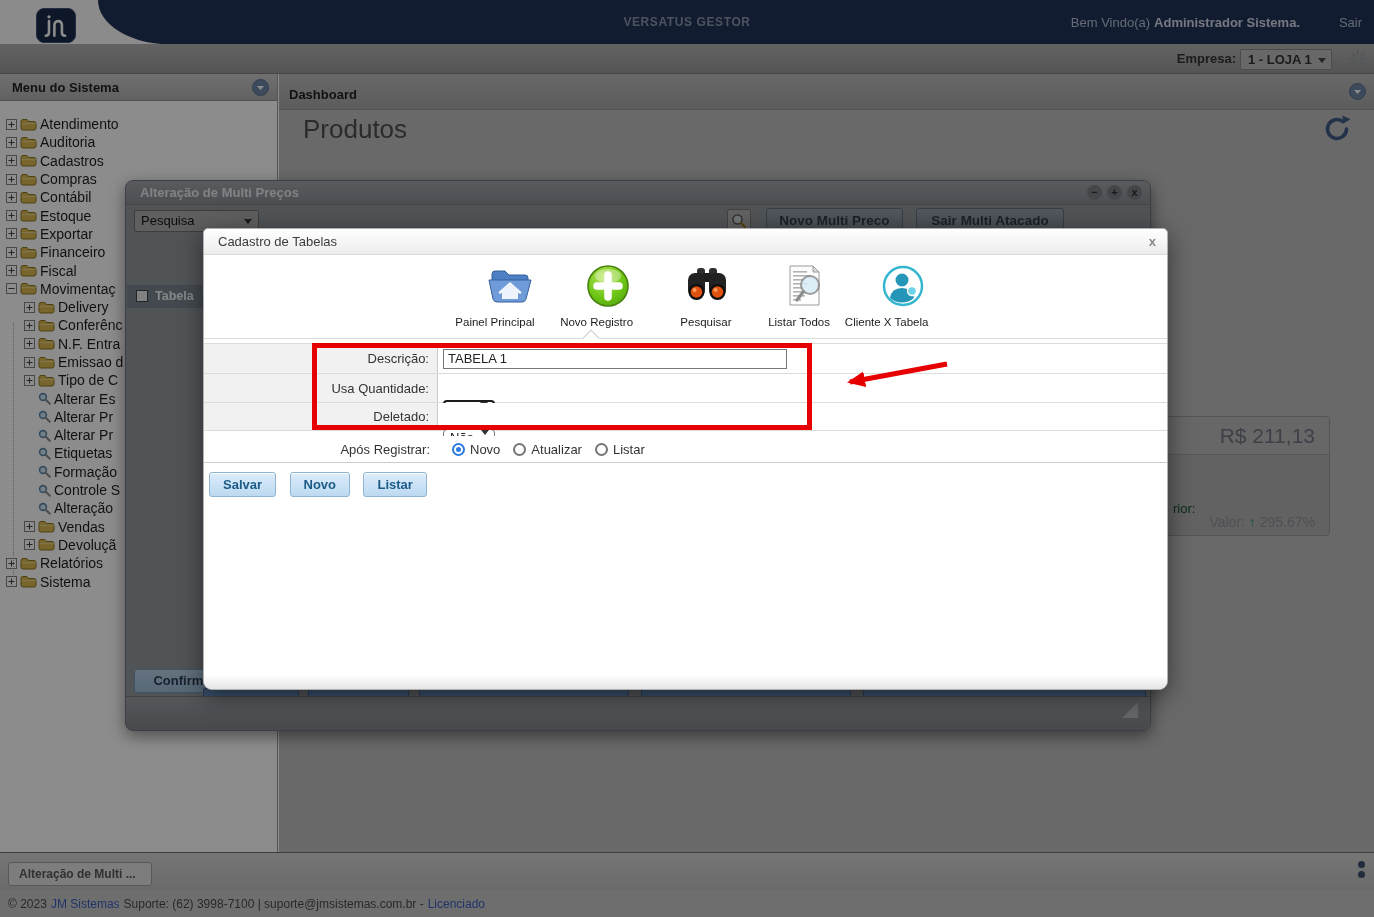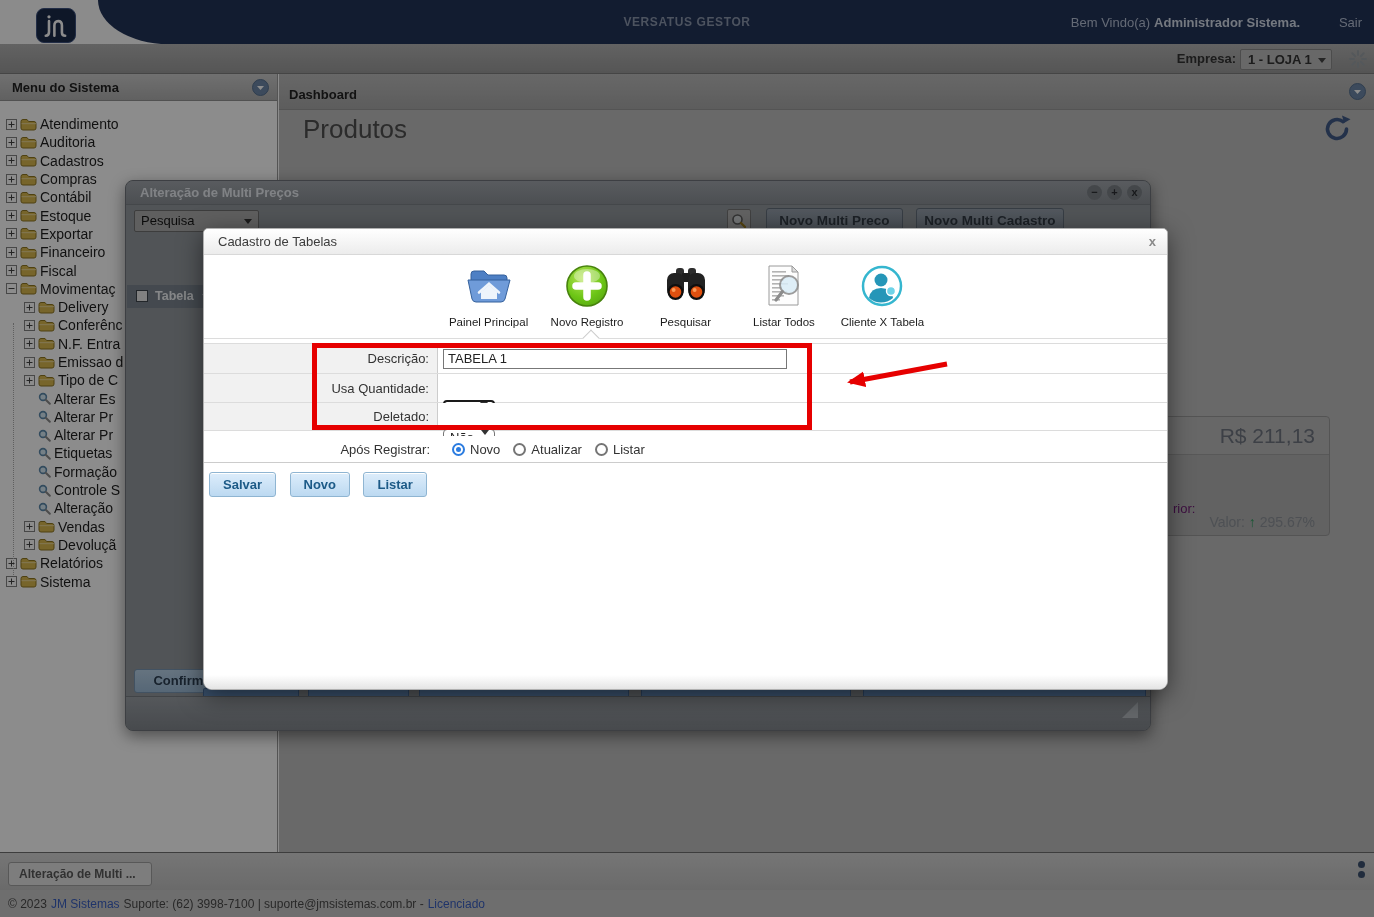--- a/index.html
+++ b/index.html
@@ -38,21 +38,21 @@
   .main-bg { position:absolute; left:279px; top:110px; right:0; bottom:65px; background:#bfbfbf; }
   .dashboard-bar { position:absolute; left:279px; top:74px; right:0; height:36px; background:linear-gradient(#bdbdbd,#a9a9a9); border-bottom:1px solid #999; }
   .breadcrumb { position:absolute; left:10px; top:13px; font-size:13px; font-weight:bold; color:#222; }
   .page-title { position:absolute; left:303px; top:114px; font-size:26px; color:#4f4f4f; }
   .refresh-btn { position:absolute; right:22px; top:114px; cursor:pointer; }
 
   
   .dash-card { position:absolute; left:1040px; top:416px; width:290px; height:120px; background:#b2b2b2; border:1px solid #9a9a9a; border-radius:4px; }
   .dash-card .card-top { height:38px; background:#bcbcbc; border-bottom:1px solid #a0a0a0; border-radius:4px 4px 0 0; text-align:right; }
   .dash-card .amount { font-size:21px; color:#6f7580; line-height:38px; padding-right:14px; }
-  .dash-card .partial { position:absolute; left:132px; top:84px; font-size:13px; color:#701a75; }
+  .dash-card .partial { position:absolute; left:132px; top:84px; font-size:13px; color:#14532d; }
   .dash-card .valor-line { position:absolute; right:14px; top:97px; font-size:14px; color:#8e939a; }
   .dash-card .valor-line .up { color:#2f9e5f; font-weight:bold; }
 
   
   .bg-window { position:absolute; left:125px; top:180px; width:1026px; height:551px; background:#94999e; border:1px solid #6f747a; border-radius:8px; box-shadow:0 5px 16px rgba(0,0,0,.45); z-index:10; }
   .w-title { height:24px; background:linear-gradient(#a2a7ad,#8b9096); border-radius:7px 7px 0 0; border-bottom:1px solid #7c8187; font-size:13px; font-weight:bold; color:#e9edf2; line-height:24px; padding-left:14px; cursor:move; }
   .w-controls { position:absolute; right:8px; top:4px; display:flex; gap:5px; }
   .w-controls .wc { width:15px; height:15px; border-radius:50%; background:#7d8288; color:#2c2f33; font-size:11px; font-weight:bold; line-height:14px; text-align:center; cursor:pointer; }
   .psel { position:absolute; left:8px; top:29px; width:125px; height:22px; background:#aeaeae; border:1px solid #6f6f6f; border-radius:2px; font-size:13px; color:#151515; line-height:20px; padding-left:6px; cursor:pointer; }
   .psel .caret { position:absolute; right:6px; top:8px; width:0; height:0; border-left:4px solid transparent; border-right:4px solid transparent; border-top:5px solid #333; }
@@ -73,21 +73,21 @@
 
   
   .overlay { position:absolute; inset:0; background:rgba(0,0,0,0.45); z-index:50; }
 
   
   .modal { position:absolute; left:203px; top:228px; width:965px; height:462px; background:#fff; border:1px solid #b0b0b0; border-radius:5px 5px 9px 9px; box-shadow:0 6px 24px rgba(0,0,0,.5); z-index:100; }
   .m-head { height:26px; background:linear-gradient(#ffffff,#ececec); border-bottom:1px solid #d8d8d8; border-radius:5px 5px 0 0; }
   .m-title { font-size:13px; color:#3c3c3c; line-height:26px; padding-left:14px; }
   .m-close { position:absolute; right:11px; top:5px; font-size:13px; font-weight:bold; color:#8a8a8a; cursor:pointer; }
   .toolbar { position:absolute; left:0; right:0; top:32px; text-align:center; }
-  .tb-item { display:inline-block; width:92px; margin:0 1px; vertical-align:top; cursor:pointer; }
+  .tb-item { display:inline-block; width:92px; margin:0 1px; vertical-align:top; cursor:pointer;text-align:right; }
   .tb-label { display:block; font-size:11.5px; color:#1c1c1c; margin-top:1px; }
   .tb-divider { position:absolute; left:0; right:0; top:109px; border-top:1px solid #dcdcdc; }
   .notch { position:absolute; left:381px; top:103px; width:12px; height:12px; background:#fff; border-left:1px solid #ccc; border-top:1px solid #ccc; transform:rotate(45deg); z-index:2; }
   .form-area { position:absolute; left:0; right:0; top:114px; border-top:1px solid #dcdcdc; }
   .form-row { display:flex; border-bottom:1px solid #dcdcdc; }
   .form-row .lbl { width:234px; background:#f1f1f1; border-right:1px solid #ccc; text-align:right; padding-right:8px; font-size:13px; color:#333; }
   .form-row .ctl { flex:1; background:#fff; display:flex; align-items:center; padding-left:5px; }
   .r1 { height:30px; } .r1 .lbl { line-height:30px; }
   .r2 { height:29px; } .r2 .lbl { line-height:29px; }
   .r3 { height:28px; } .r3 .lbl { line-height:28px; }
@@ -493,21 +493,21 @@
       <div class="wc">x</div>
     </div>
     <div class="psel"><span>Pesquisa</span><span class="caret"></span></div>
     <div class="magbtn">
       <svg width="16" height="16" viewBox="0 0 16 16">
         <circle cx="6.5" cy="6.5" r="4.5" fill="#cfd3d6" stroke="#5c5c5c" stroke-width="1.6"></circle>
         <line x1="10" y1="10" x2="14" y2="14" stroke="#9a7a1f" stroke-width="2.4" stroke-linecap="round"></line>
       </svg>
     </div>
     <div class="slate-btn btn-mp">Novo Multi Preco</div>
-    <div class="slate-btn btn-ma">Novo Multi Cadastro</div>
+    <div class="slate-btn btn-ma">Sair Multi Atacado</div>
     <div class="tabela-row">
       <div class="cb"></div>
       <div class="tl">Tabela</div>
       <div class="caret"></div>
     </div>
     <div class="confirma-btn">Confirma</div>
     <div class="bluebar" style="left:77px;width:96px;"></div>
     <div class="bluebar" style="left:182px;width:101px;"></div>
     <div class="bluebar" style="left:293px;width:210px;"></div>
     <div class="bluebar" style="left:515px;width:210px;"></div>

